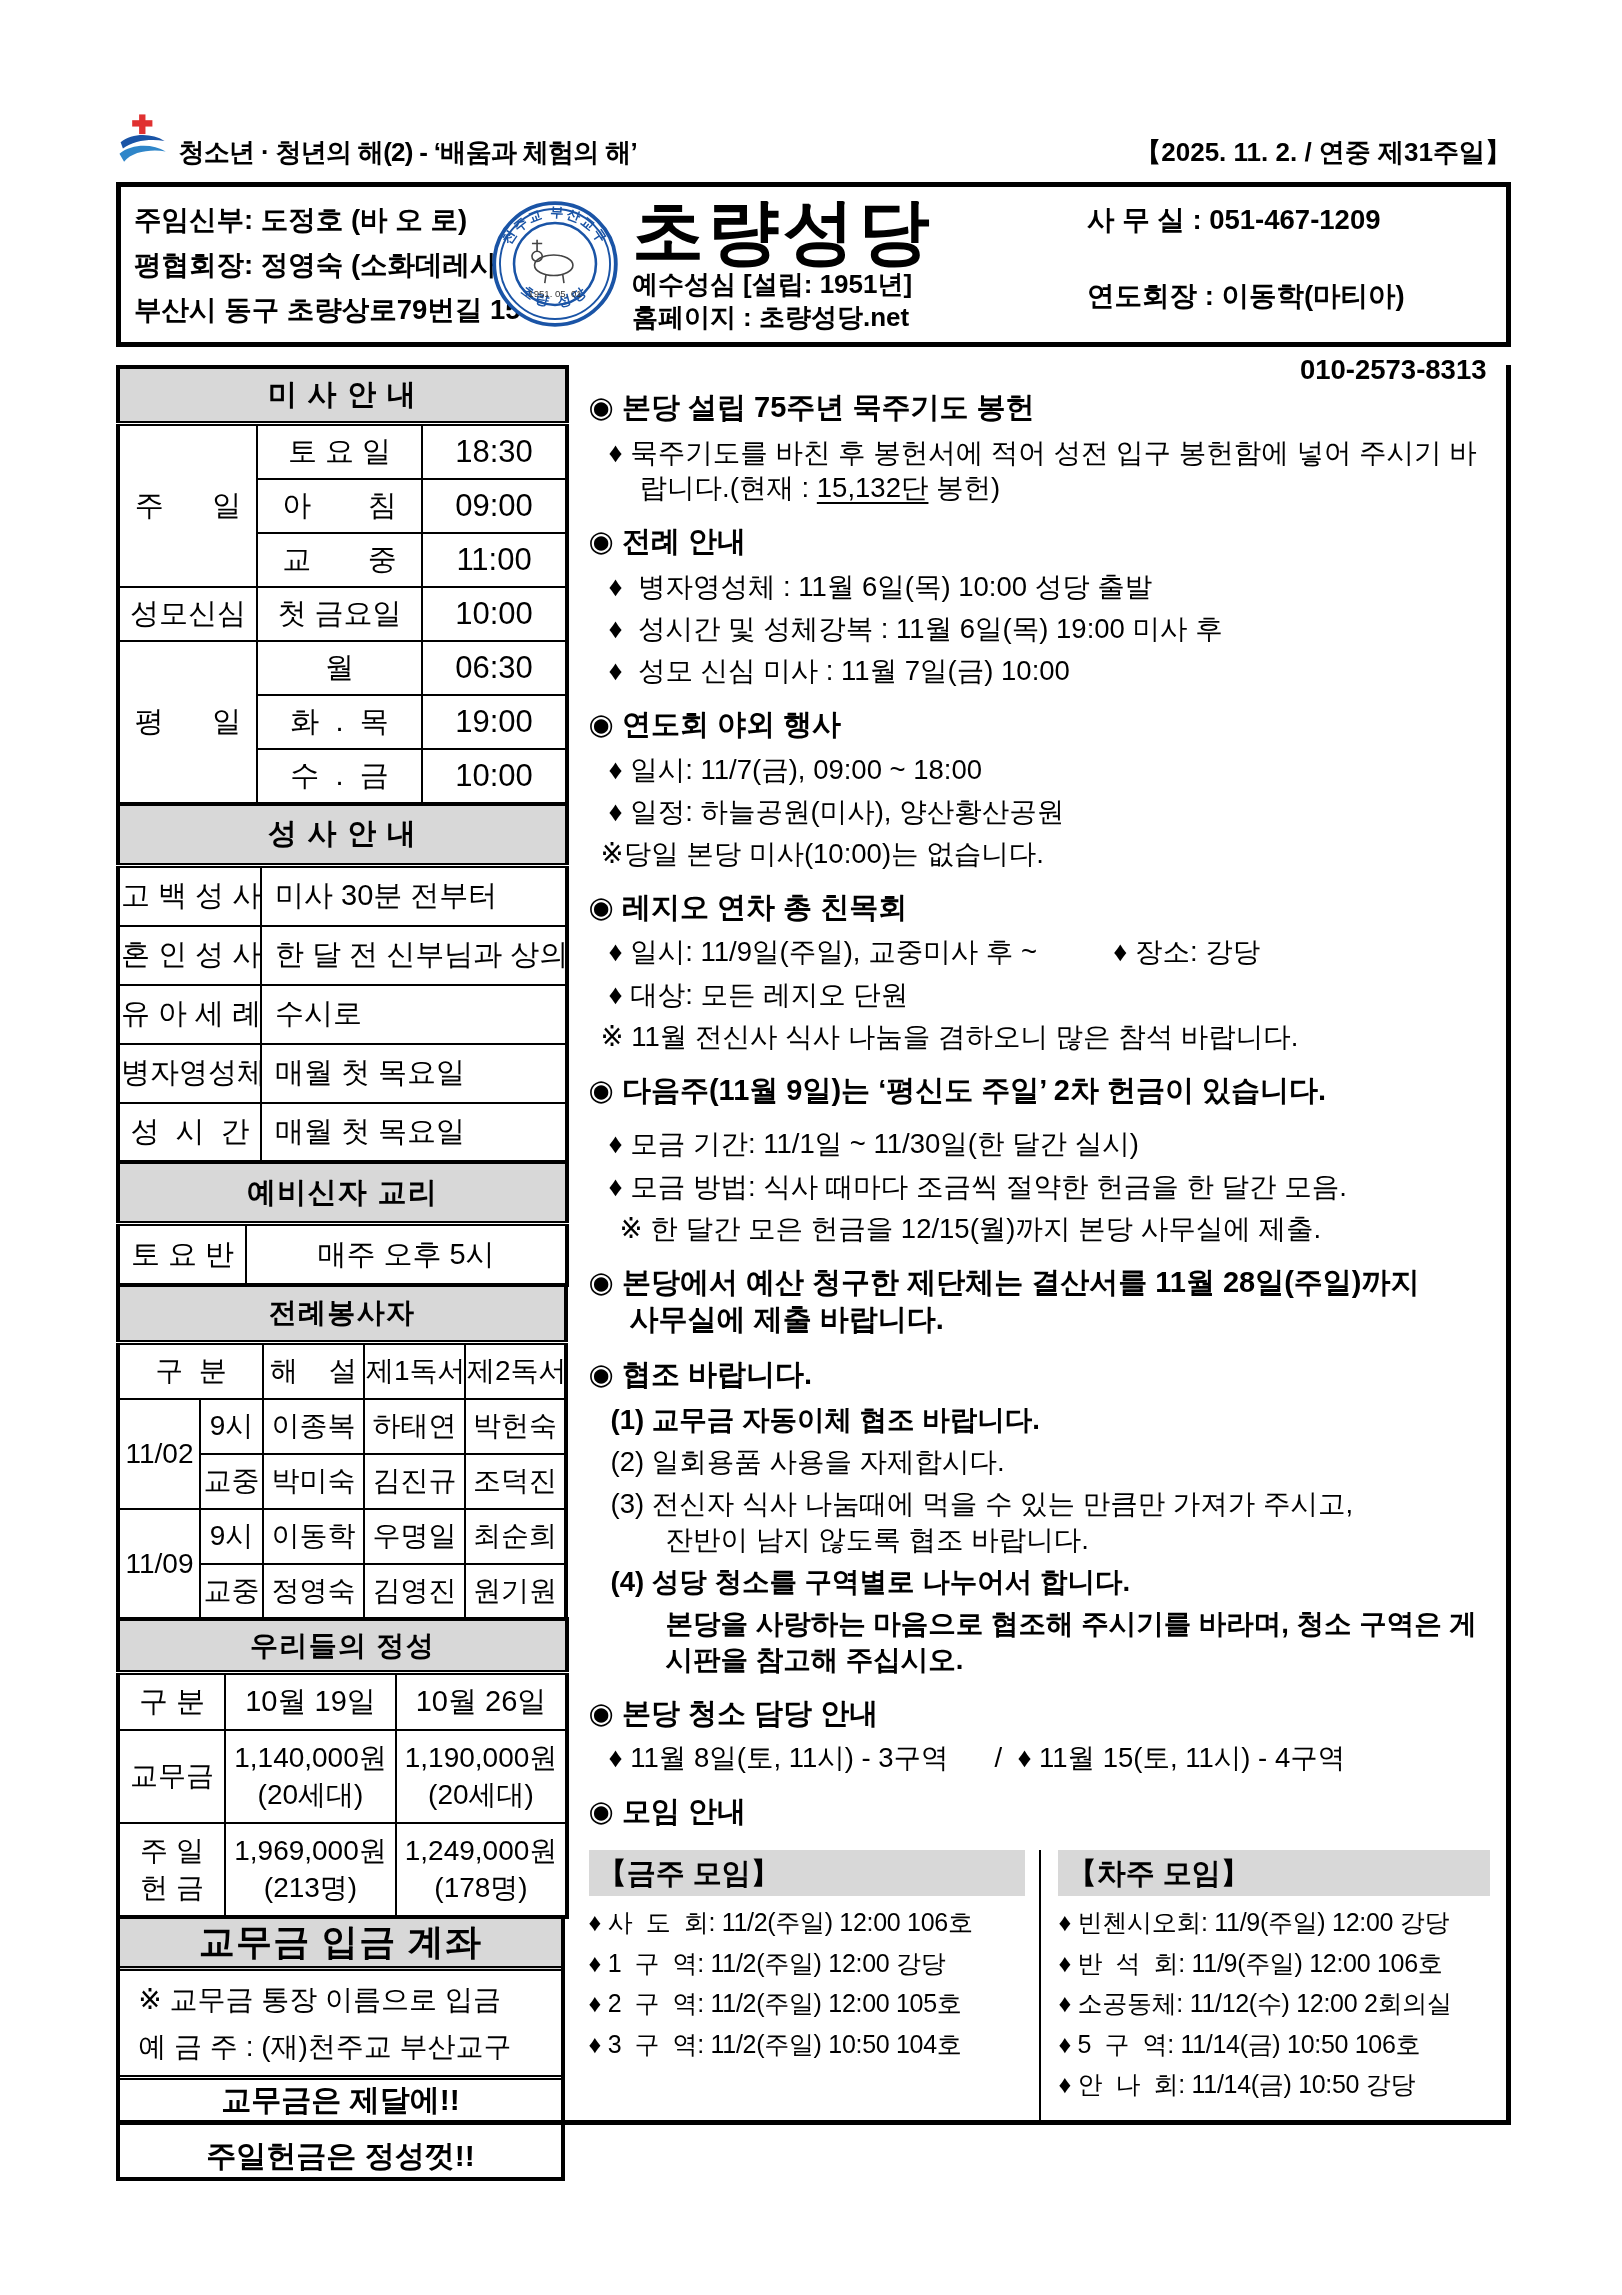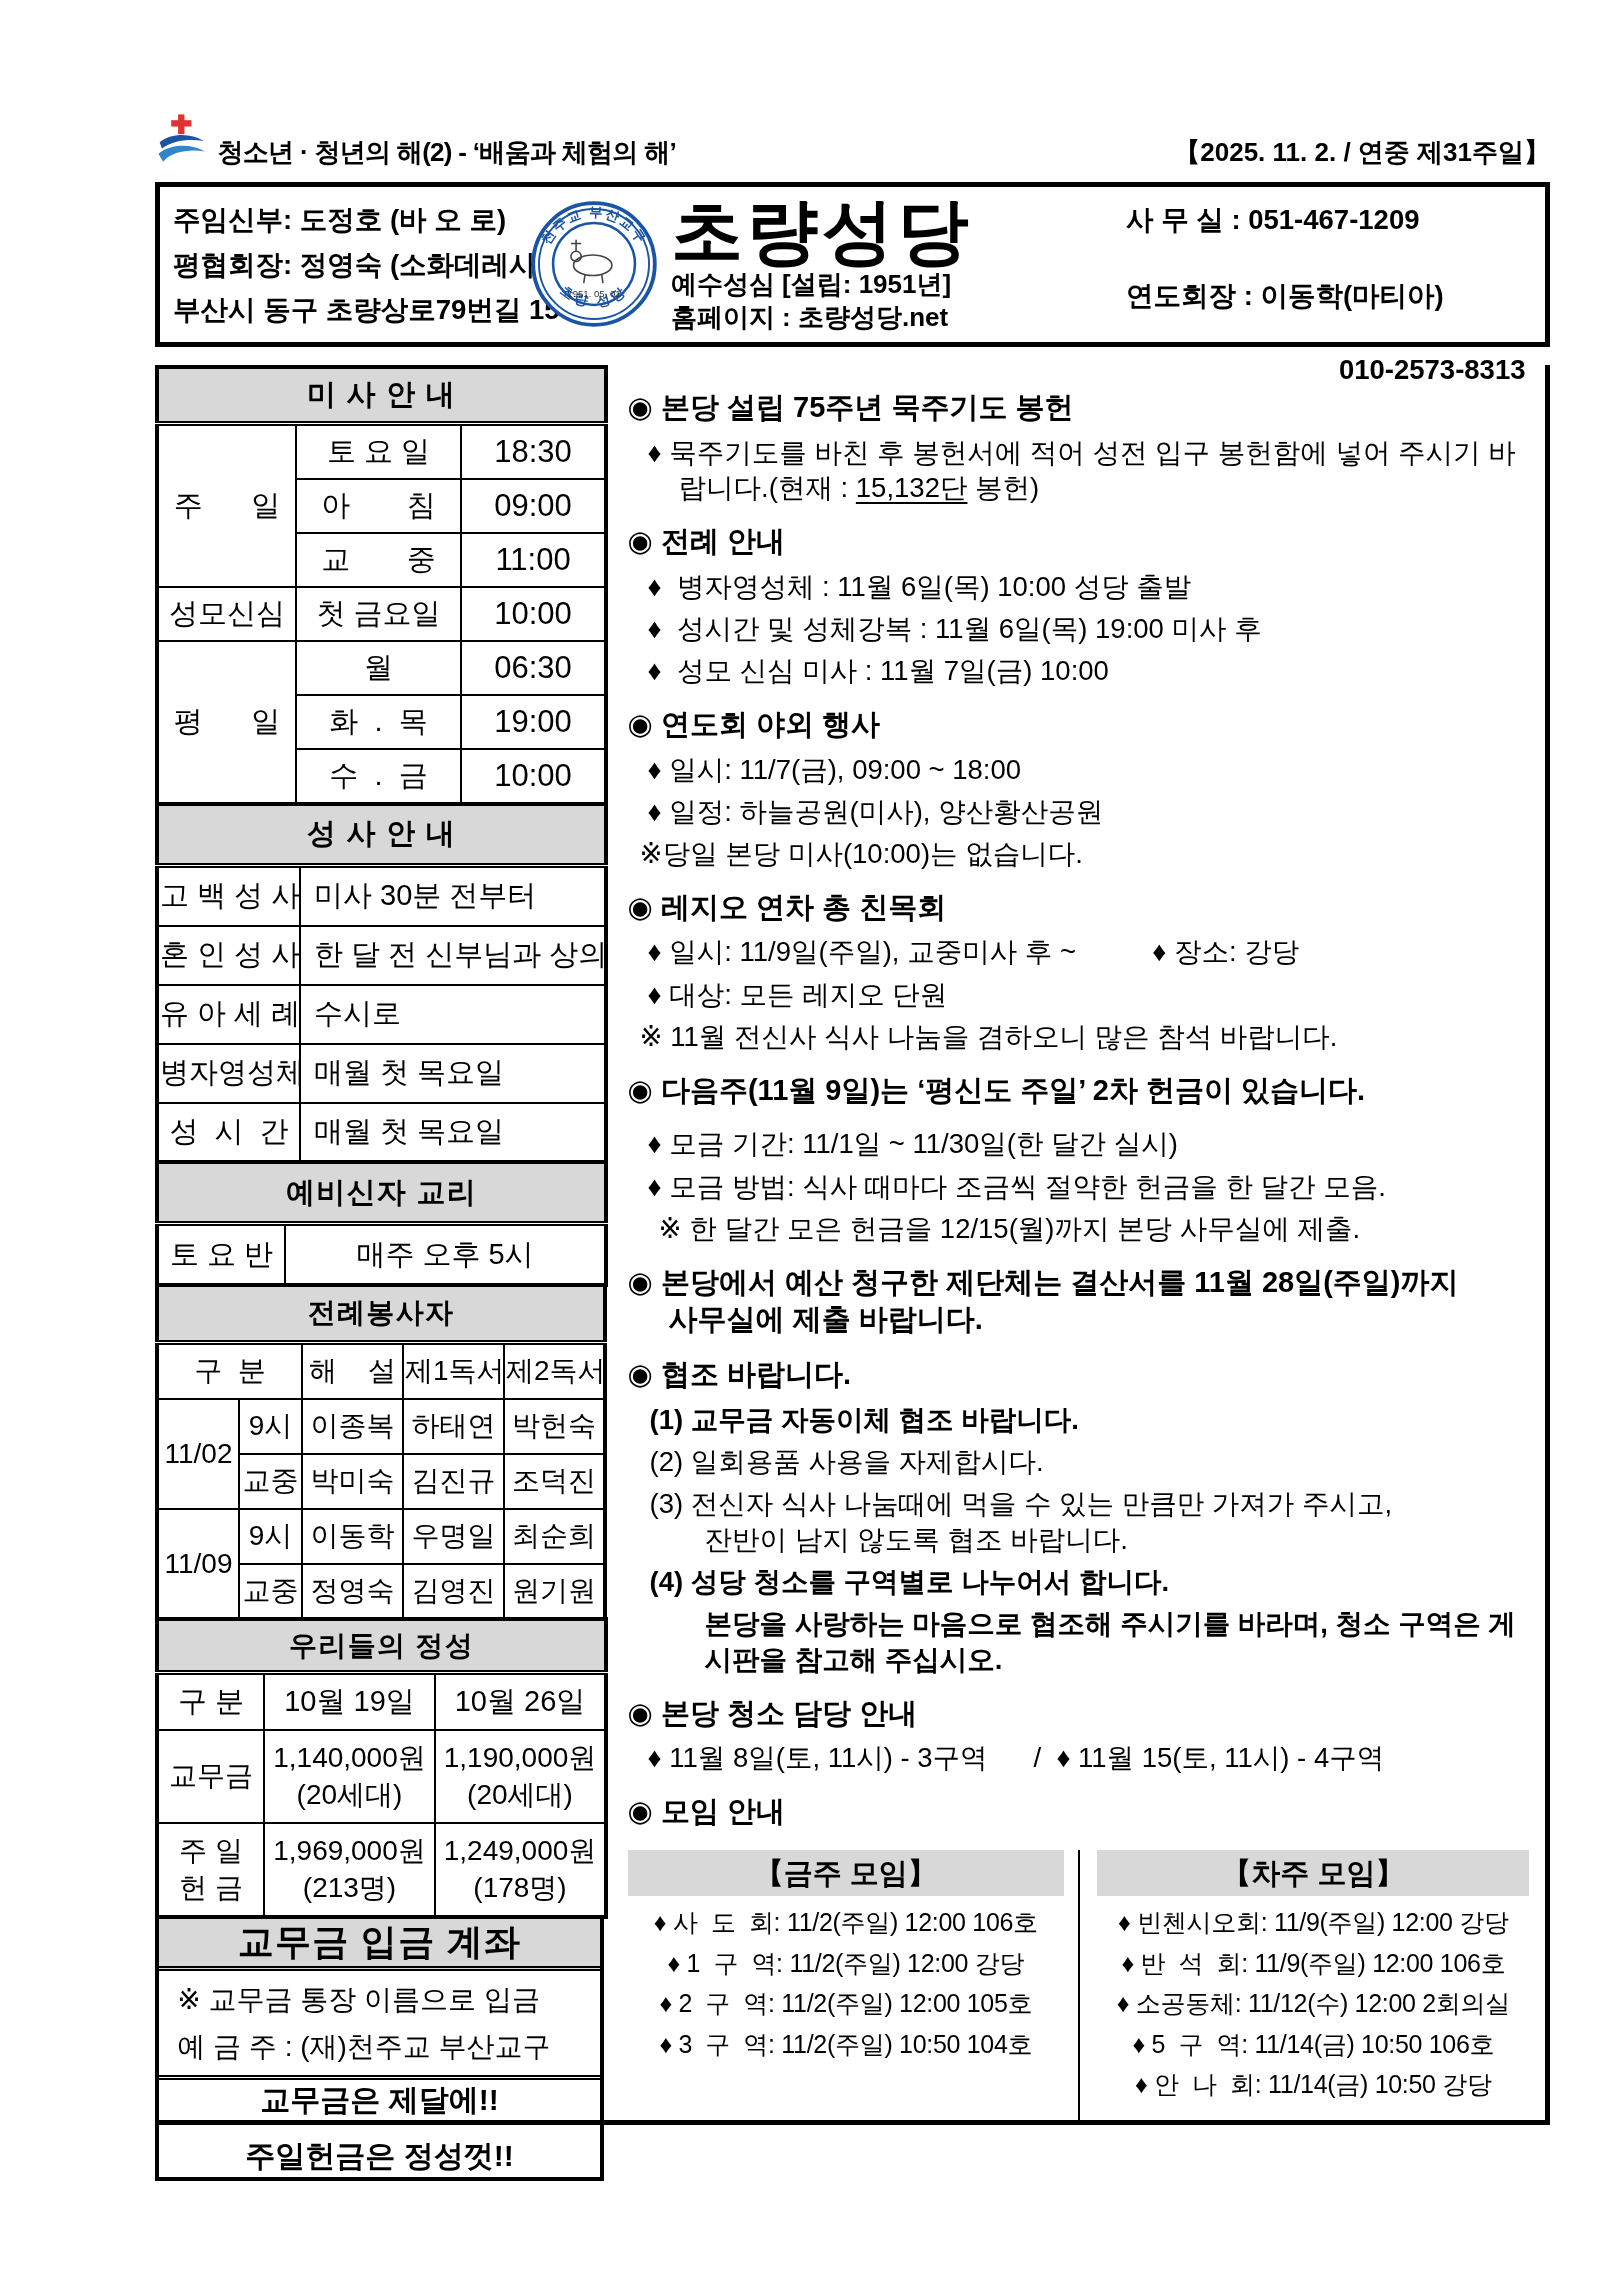--- a/index.html
+++ b/index.html
@@ -1,18 +1,18 @@
 <!DOCTYPE html>
 <html style="font-size:10.5px"><head>
 <meta charset="utf-8">
 <style>
   html,body{margin:0;padding:0;background:#888;}
   .page{position:relative;width:1623px;height:2295px;background:#ffffff;
         font-family:"Liberation Sans","DejaVu Sans",sans-serif;color:#000;overflow:hidden;}
-  .inner{position:absolute;left:116px;top:121px;width:1395px;margin-left:39px;}
+  .inner{position:absolute;left:116px;top:121px;width:1395px;}
 
   
   .topbar{display:flex;justify-content:space-between;align-items:flex-end;height:52px;}
   .topbar-left{display:flex;align-items:flex-end;gap:10.5px;}
   .motto{font-size:26px;font-weight:bold;letter-spacing:-0.7px;padding-bottom:2.6px;}
   .issue{font-size:26px;font-weight:bold;padding-bottom:2.6px;}
 
   
   .hdrbox{margin-top:9.2px;border:5.2px solid #000;height:165px;box-sizing:border-box;
           display:flex;align-items:stretch;padding:7.9px 13px;}
@@ -65,21 +65,21 @@
   .ritem{margin:6.5px 0;white-space:pre-wrap;line-height:1.3;}
   .ia{padding-left:51px;text-indent:-31px;}
   .ib{padding-left:42px;text-indent:-30px;}
   .ib2{padding-left:73px;text-indent:-42px;}
   .ic{padding-left:77px;text-indent:-55px;}
   .id{padding-left:77px;}
   .bd{font-weight:bold;}
   .ul{text-decoration:underline;text-decoration-thickness:2px;text-underline-offset:5.2px;}
 
   .meet{flex:1;display:flex;margin-top:2.6px;}
-  .mcol{width:50%;box-sizing:border-box;padding-right:14.4px;text-align:center;}
+  .mcol{width:50%;box-sizing:border-box;padding-right:14.4px;}
   .mcol2{border-left:2px solid #000;padding-left:17px;padding-right:0;}
   .mhdr{background:#d8d8d8;font-weight:bold;font-size:29px;padding:5.2px 9.2px;margin-bottom:11.8px;}
   .mrow{font-size:25px;margin:10.5px 0;white-space:pre;letter-spacing:-0.3px;}
 </style>
 </head>
 <body>
 
 <div class="page">
   <div class="inner">
 

